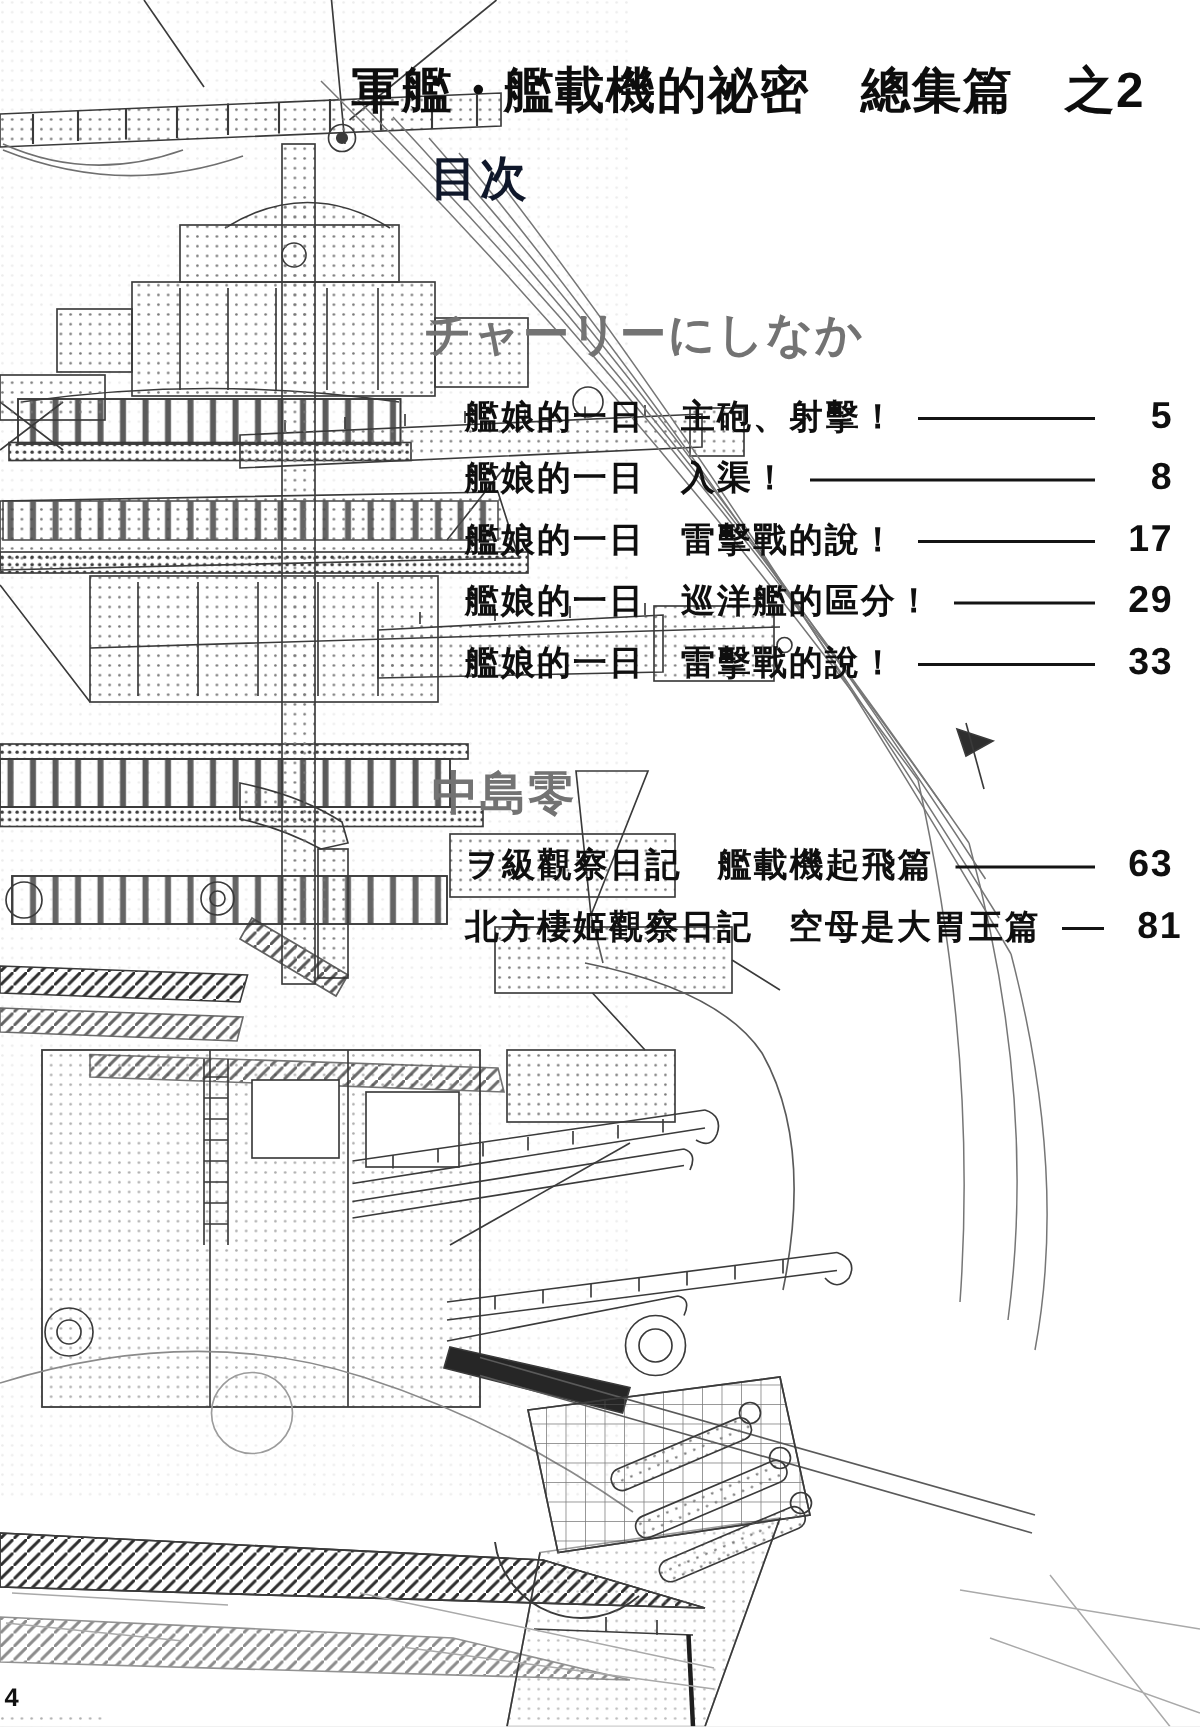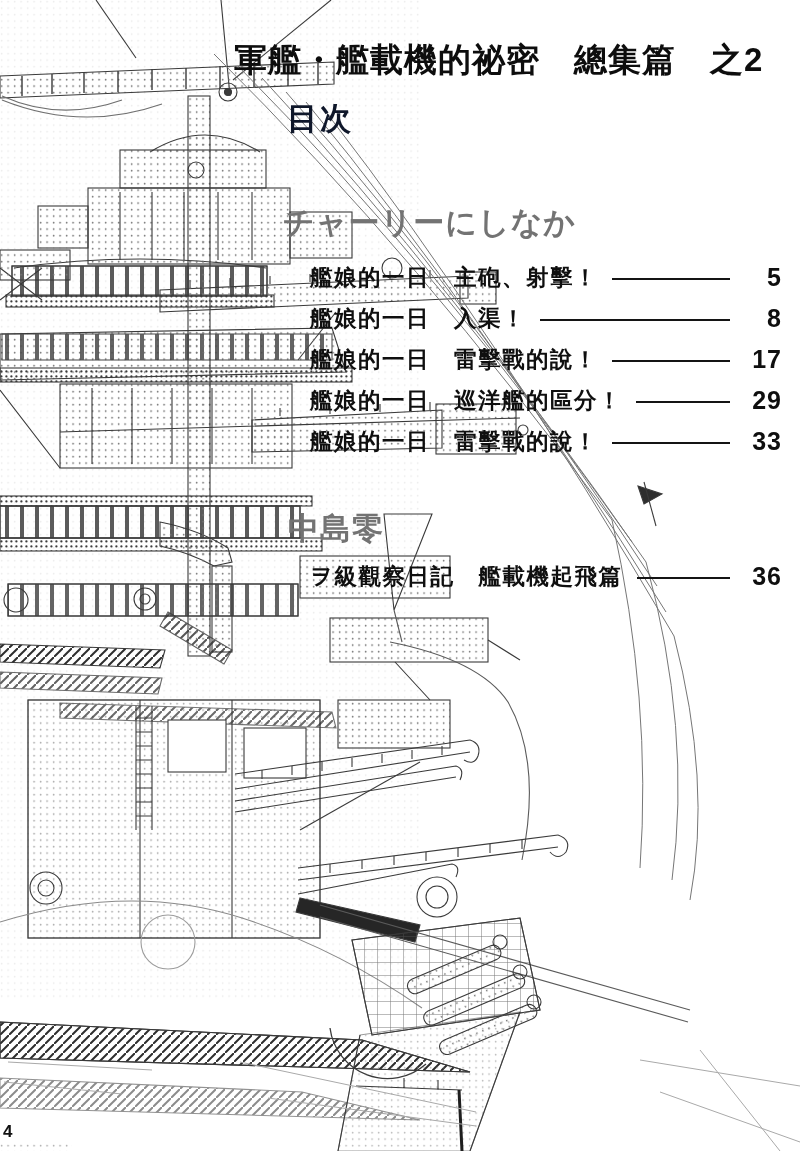--- a/index.html
+++ b/index.html
@@ -249,19 +249,24 @@
         <span class="toc-page">33</span>
       </div>
     </div>
 
     <h3 class="author author-1">中島零</h3>
 
     <div class="toc-group group-1">
       <div class="toc-row">
         <span class="toc-title">ヲ級觀察日記　艦載機起飛篇</span>
         <span class="leader"></span>
-        <span class="toc-page">36</span>
+        <span class="toc-page">63</span>
+      </div>
+      <div class="toc-row">
+        <span class="toc-title">北方棲姬觀察日記　空母是大胃王篇</span>
+        <span class="leader"></span>
+        <span class="toc-page">81</span>
       </div>
     </div>
 
     <div class="folio">4</div>
   </div>
 </div>
 
 </body></html>

